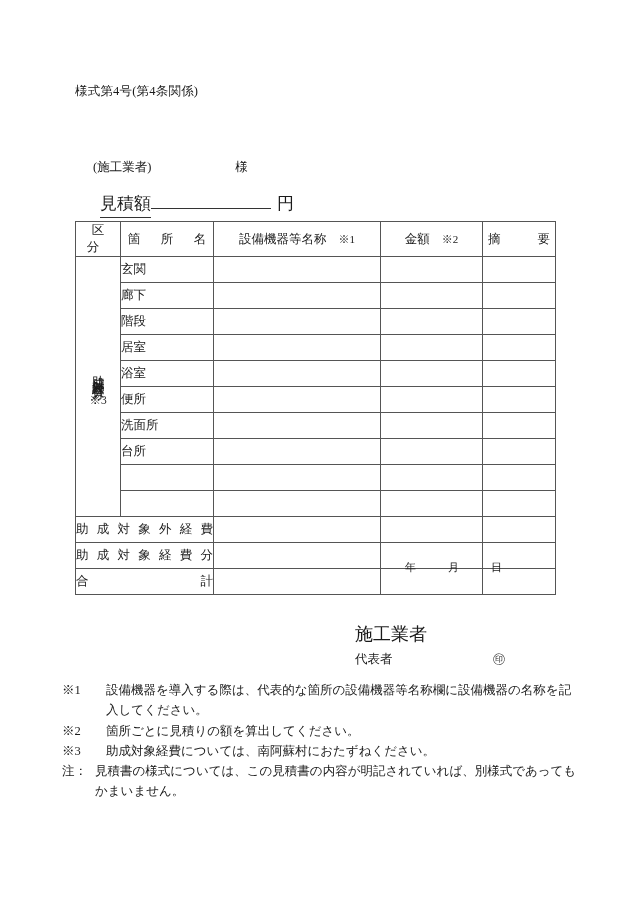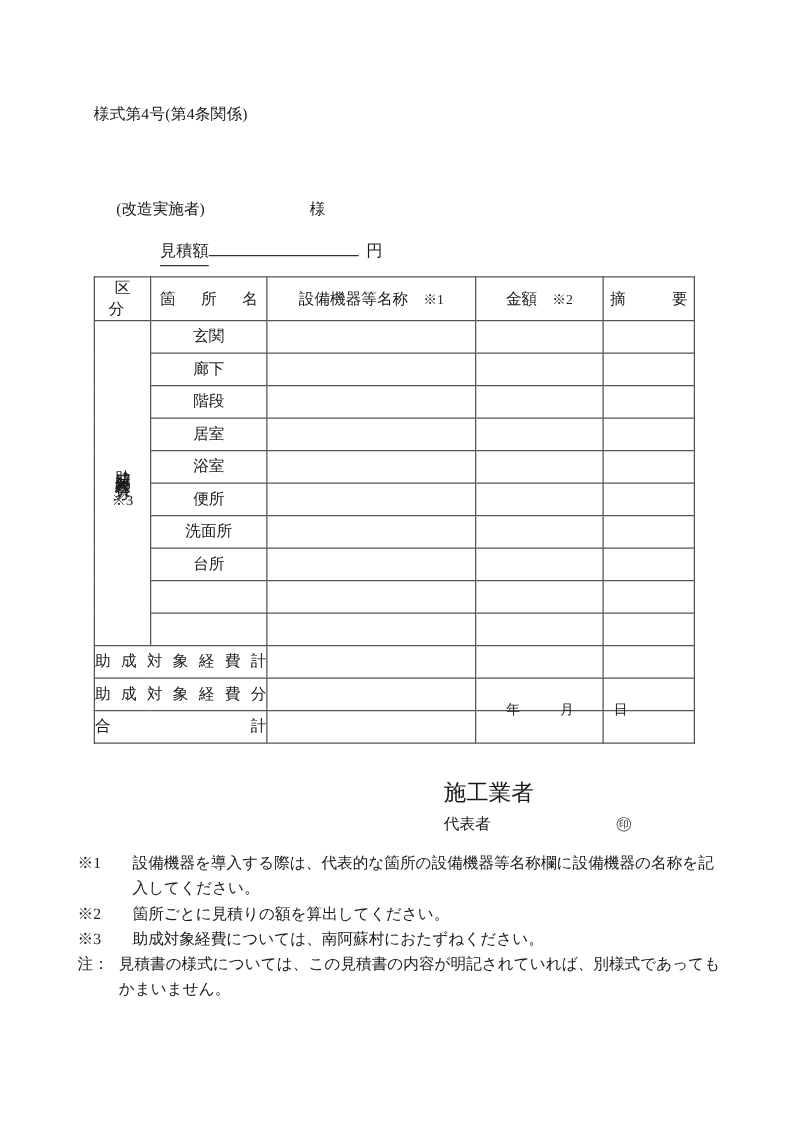--- a/index.html
+++ b/index.html
@@ -59,23 +59,22 @@
   .addressee .who { display: inline-block; }
   .addressee .sama {
     display: inline-block;
     margin-left: 84px;
   }
 
   .amount-line {
     position: absolute;
     left: 100px;
     top: 192px;
-    font-size: 13px;
-    white-space: nowrap;
-    margin-left: 28px;
+    font-size: 17px;
+    white-space: nowrap;
   }
   .amount-line .label {
     display: inline-block;
     border-bottom: 1px solid #333;
     padding-bottom: 2px;
   }
   .amount-line .blank {
     display: inline-block;
     width: 120px;
     border-bottom: 1px solid #333;
@@ -137,21 +136,21 @@
     line-height: 1;
     font-size: 12.5px;
   }
   .vert-note {
     margin-top: 14px;
     font-size: 11.5px;
   }
 
   .basho-cell {
     padding-left: 6px;
-    text-align: center;
+    text-align: left;
   }
 
   .sum-cell {
     text-align: justify;
     text-align-last: justify;
     padding: 0 7px;
     white-space: nowrap;
   }
 
   
@@ -211,21 +210,21 @@
 </style>
 </head>
 <body>
 
 <div class="page">
 
   <div class="form-no">様式第4号(第4条関係)</div>
 
 
   <div class="addressee">
-    <span class="who">(改造実施者)</span><span class="sama">様</span>
+    <span class="who">(施工業者)</span><span class="sama">様</span>
   </div>
 
   <div class="amount-line">
     <span class="label">見積額</span><span class="blank"></span><span class="unit">円</span>
   </div>
 
   <table class="estimate-table">
     <colgroup>
       <col class="col-kubun">
         <col class="col-basho">
@@ -308,21 +307,21 @@
         <td></td>
       </tr>
       <tr>
         <td class="basho-cell"></td>
         <td></td>
         <td></td>
         <td></td>
       </tr>
 
       <tr>
-        <td class="sum-cell" colspan="2">助成対象経費計</td>
+        <td class="sum-cell" colspan="2">助成対象外経費</td>
         <td></td>
         <td></td>
         <td></td>
       </tr>
       <tr>
         <td class="sum-cell" colspan="2">助成対象経費分</td>
         <td></td>
         <td></td>
         <td></td>
       </tr>

